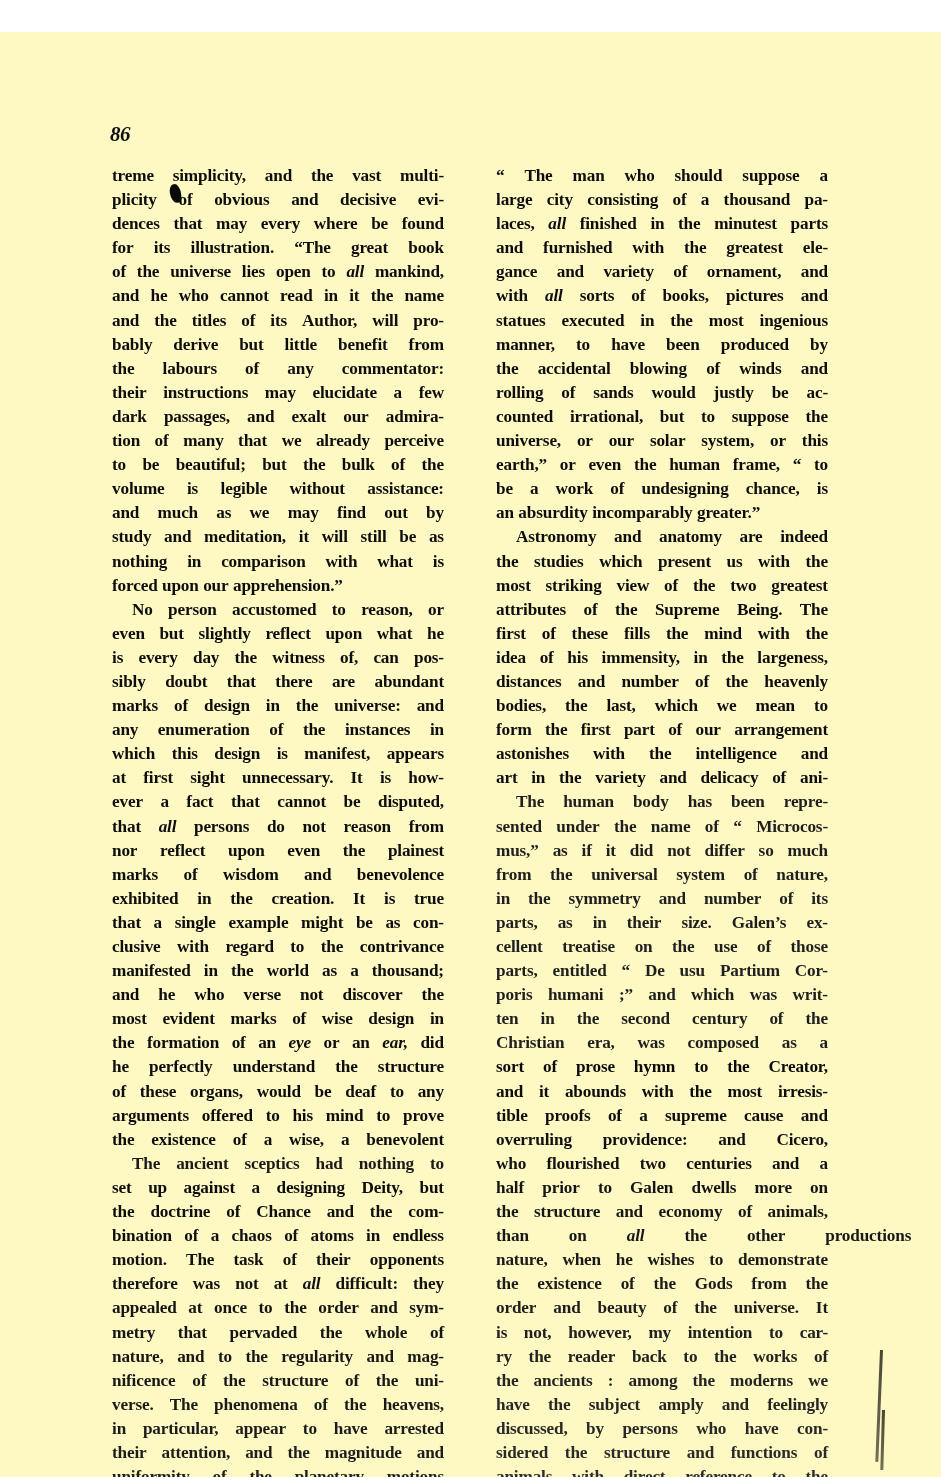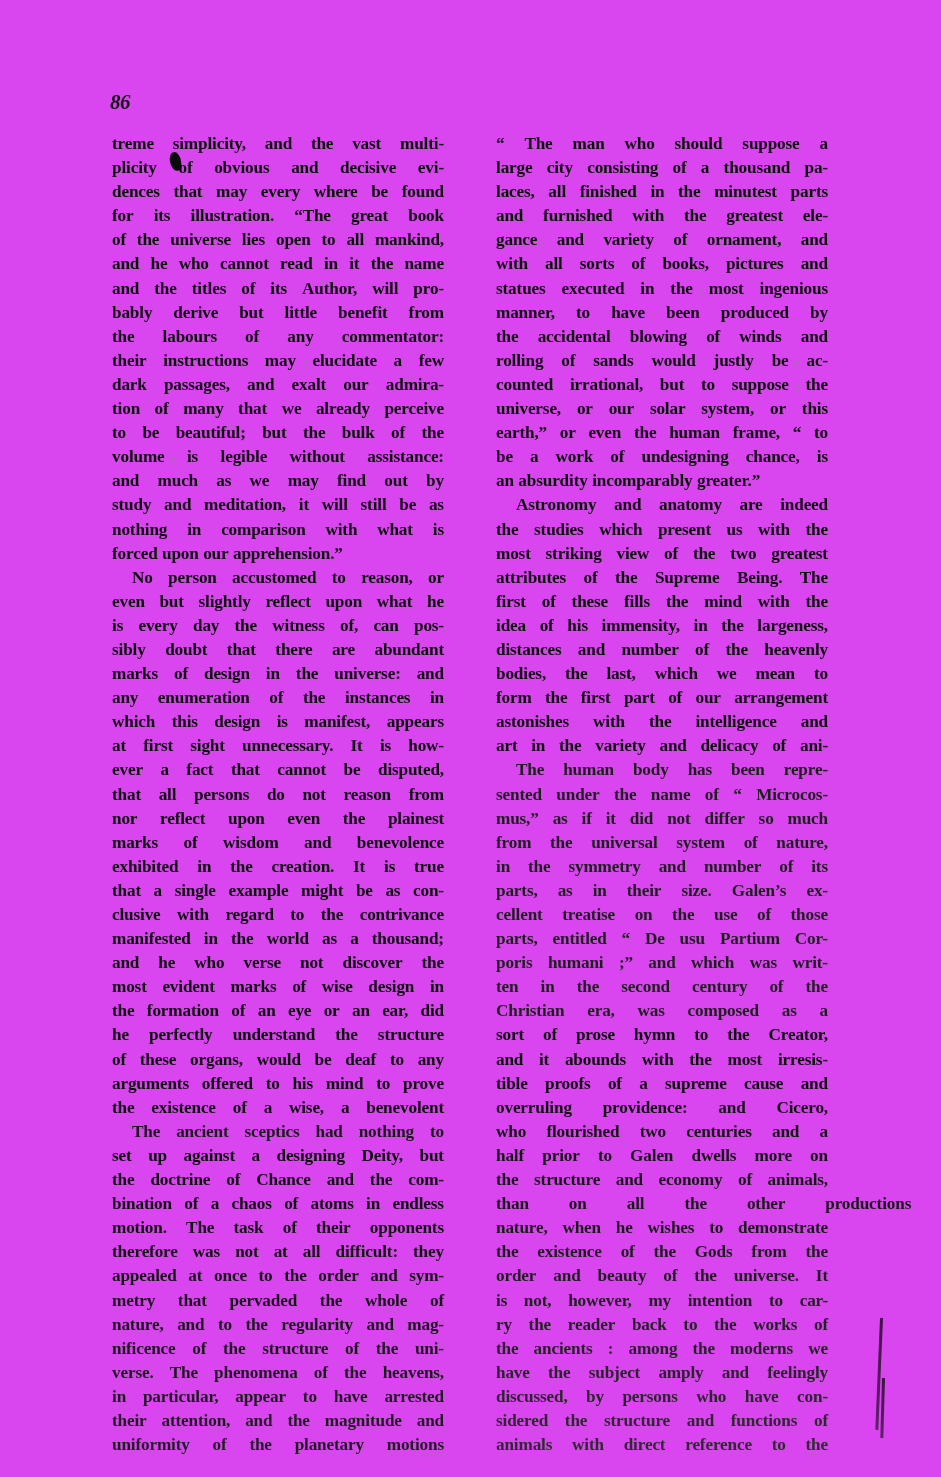--- a/index.html
+++ b/index.html
@@ -15,21 +15,22 @@
     overflow: hidden;
     font-family: "Liberation Serif", "DejaVu Serif", serif;
     color: #000000;
     -webkit-font-smoothing: none;
   }
 
   
   .scan-page {
     position: absolute;
     inset: 0;
-    background: #d946ef;
+    background: #fef9c3;
+    margin-top: 32px;
   }
 
   
   .running-head {
     position: absolute;
     top: 88px;
     left: 100px;
     width: 760px;
     height: 34px;
   }
@@ -91,21 +92,21 @@
   }
   
   .line.last {
     display: block;
     text-align: left;
   }
   .line.last > span { margin-right: 0.26em; }
   
   .line.indent { padding-left: 20px; }
 
-  .it { }
+  .it { font-style: italic; }
 
   
   .column.right .blk-fade1 .line { color: #1e1e1e; }
 
   .column.left .blk-fade1 .line { color: #1a1a1a; }
 
   
   .edge-artifact {
     position: absolute;
     right: 58px;

